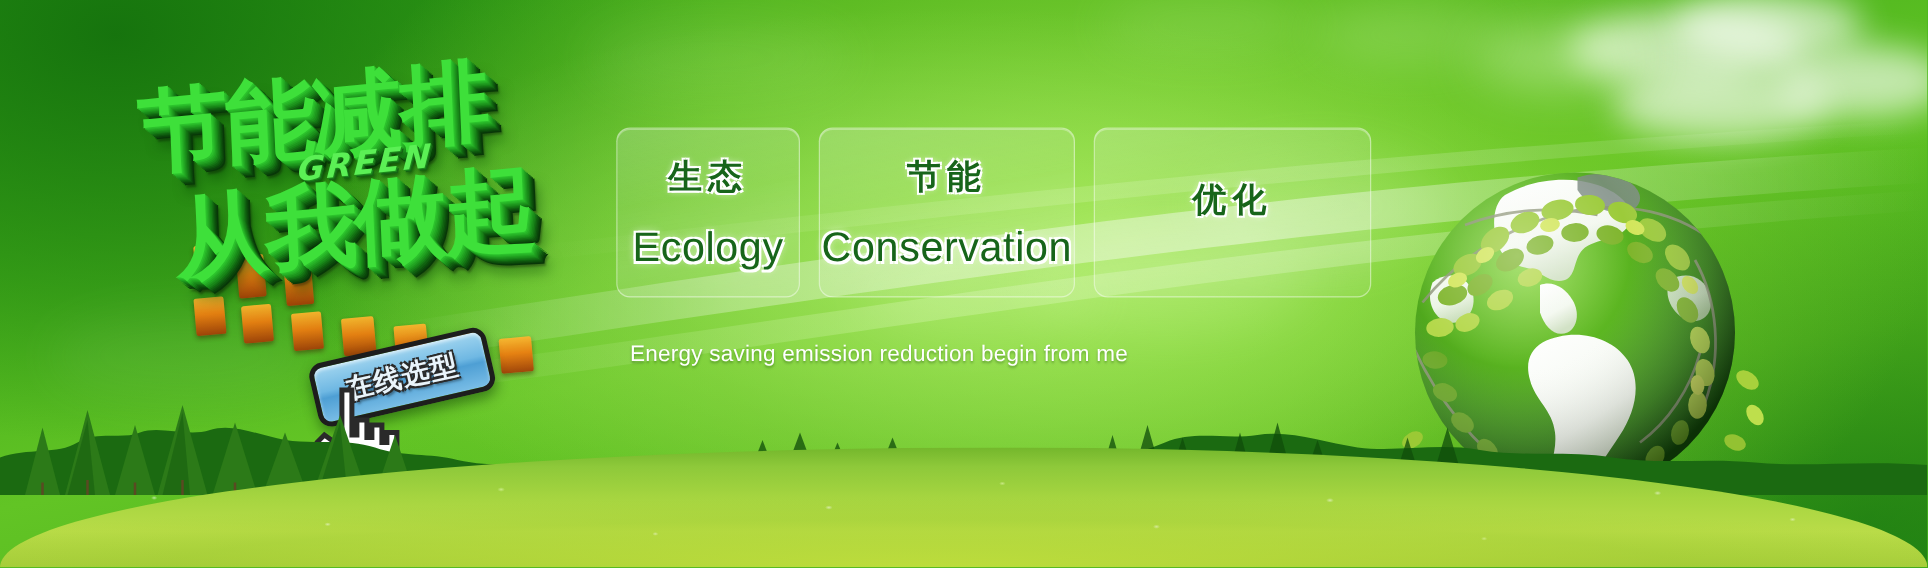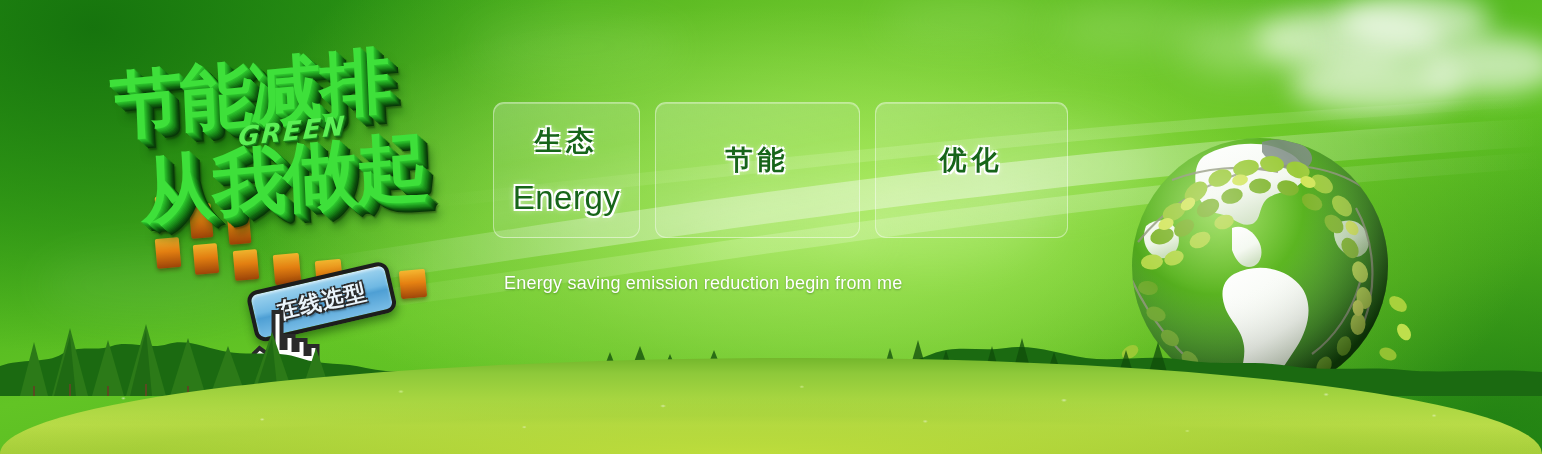--- a/index.html
+++ b/index.html
@@ -115,21 +115,21 @@
                 0 0 6px rgba(255,255,255,.95);
   }
   .card .en{
     font-family:"Liberation Sans","DejaVu Sans",sans-serif;
     font-size:33px; color:#17651a; letter-spacing:.5px;
     text-shadow:-1.8px -1.8px 0 #fff,1.8px -1.8px 0 #fff,-1.8px 1.8px 0 #fff,1.8px 1.8px 0 #fff,
                 0 0 7px rgba(255,255,255,.95);
   }
   .card.c1{ width:147px; }
   .card.c2{ width:205px; }
-  .card.c3{ width:193px; }
+  .card.c3{ width:222px; }
 
   
   .tagline{
     position:absolute; left:504px; top:273px;
     font-family:"Liberation Sans","DejaVu Sans",sans-serif;
     font-size:18px; color:#ffffff; letter-spacing:.2px;
     text-shadow:0 1px 2px rgba(20,70,10,.4);
   }
 
   
@@ -205,24 +205,25 @@
     <svg class="hand-cursor" width="78" height="86" viewBox="0 0 78 86">
       <path d="M22,4 L30,4 L30,40 L34,40 L34,28 L42,28 L42,42 L46,42 L46,32 L54,32 L54,46
                L58,46 L58,38 L66,38 L66,62 C66,74 58,82 46,82 L32,82 C22,82 16,74 12,66
                L2,46 L8,40 L22,50 Z" fill="#ffffff" stroke="#2a2a2a" stroke-width="4" stroke-linejoin="miter"></path>
     </svg>
   </div>
 
   <div class="cards">
     <div class="card c1">
       <div class="cn">生态</div>
-      <div class="en">Energy</div>
+      <div class="en">Ecology</div>
     </div>
     <div class="card c2">
       <div class="cn">节能</div>
+      <div class="en">Conservation</div>
     </div>
     <div class="card c3">
       <div class="cn">优化</div>
     </div>
   </div>
 
   <div class="tagline">Energy saving emission reduction begin from me</div>
 
   <div class="globe-wrap">
     <svg width="300" height="300" viewBox="0 0 300 300">

